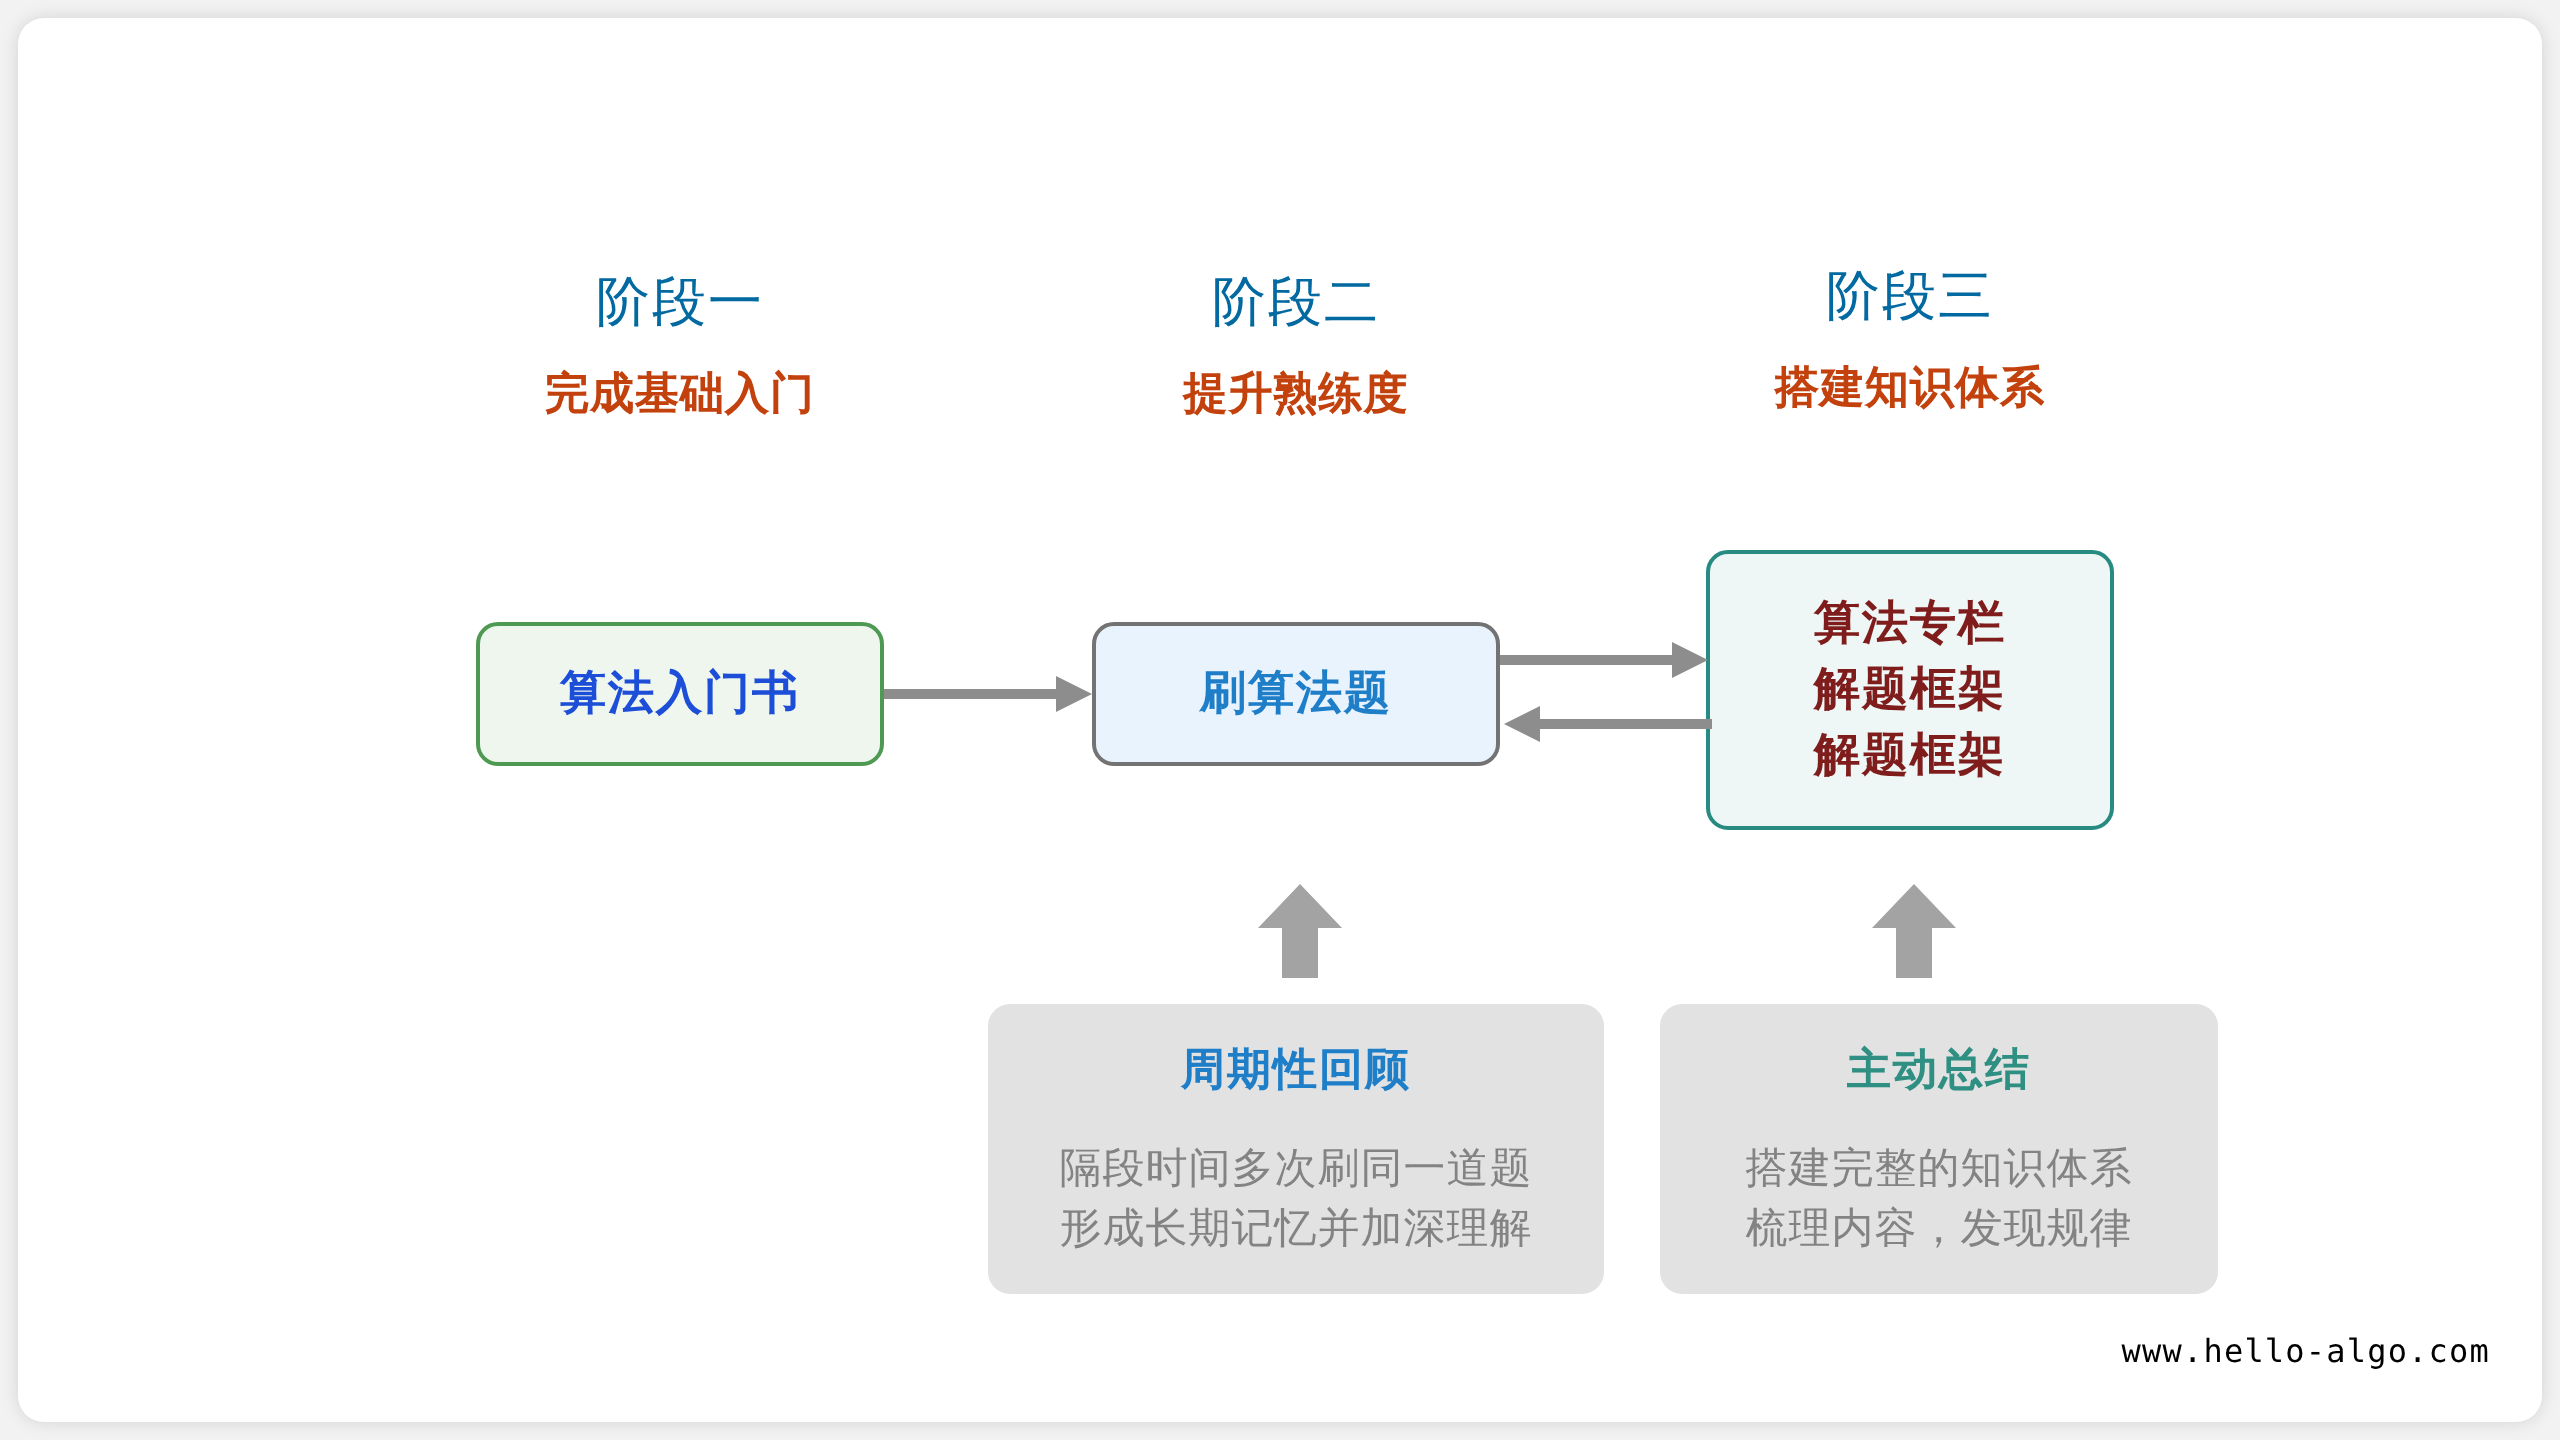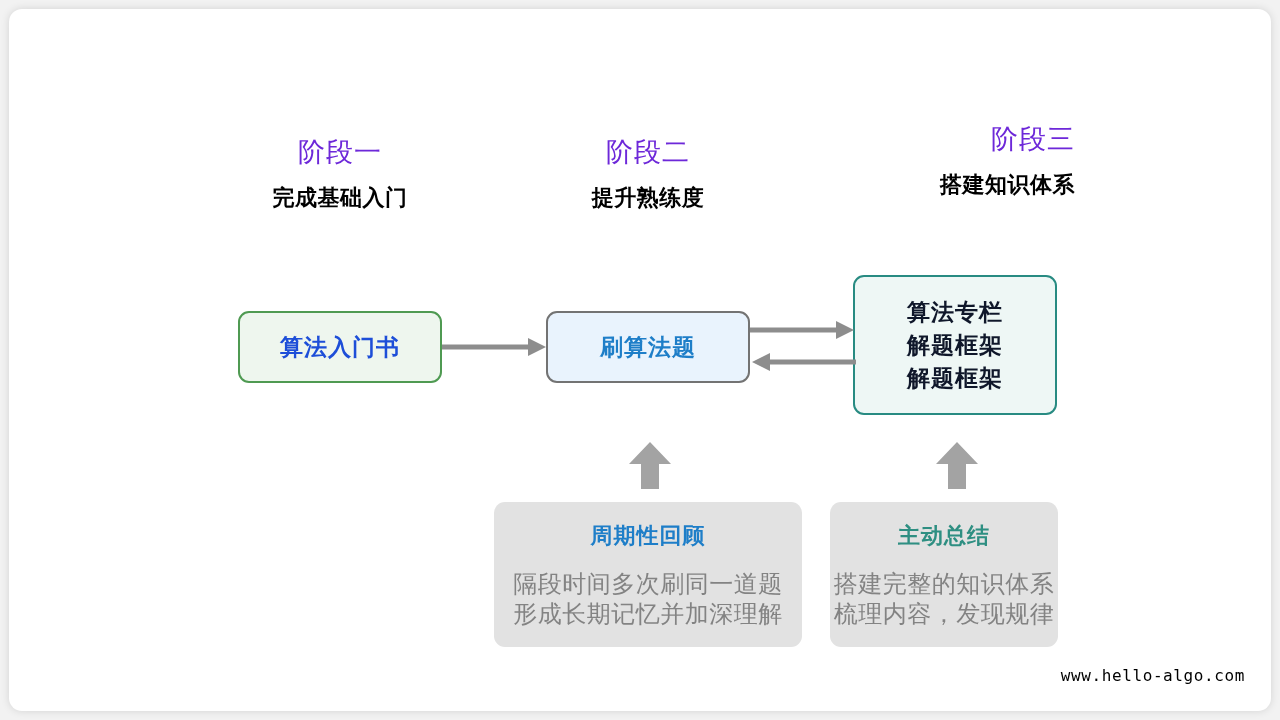--- a/index.html
+++ b/index.html
@@ -27,28 +27,28 @@
 
   
   .stage-col {
     position: absolute;
     text-align: center;
     width: 240px;
   }
   .stage-num {
     font-size: 27px;
     font-weight: 400;
-    color: #6d28d9;
+    color: #0369a1;
     line-height: 34px;
     letter-spacing: 1px;
   }
   .stage-title {
     font-size: 22px;
     font-weight: bold;
-    color: #000000;
+    color: #c2410c;
     line-height: 30px;
     margin-top: 14px;
     letter-spacing: 0.5px;
   }
 
   
   .flow-box {
     position: absolute;
     box-sizing: border-box;
     border-radius: 11px;
@@ -78,21 +78,21 @@
     background: #e9f3fd;
     border: 2px solid #737373;
   }
   #box-practice .line { color: #1e7ec8; }
 
   #box-resources {
     left: 844px; top: 266px; width: 204px; height: 140px;
     background: #eef7f5;
     border: 2px solid #288b82;
   }
-  #box-resources .line { color: #0f172a; }
+  #box-resources .line { color: #7f1d1d; }
 
   
   .method-card {
     position: absolute;
     box-sizing: border-box;
     background: #e2e2e2;
     border-radius: 11px;
     display: flex;
     flex-direction: column;
     align-items: center;
@@ -100,32 +100,32 @@
     text-align: center;
   }
   .method-title {
     font-size: 22px;
     font-weight: bold;
     line-height: 30px;
     letter-spacing: 1px;
     margin-bottom: 18px;
   }
   .method-body {
-    font-size: 24px;
+    font-size: 21px;
     font-weight: 400;
     color: #838383;
     line-height: 30px;
     letter-spacing: 0.5px;
     white-space: nowrap;
   }
 
   #card-review { left: 485px; top: 493px; width: 308px; height: 145px; }
   #card-review .method-title { color: #1e7ec8; }
 
-  #card-summary { left: 821px; top: 493px; width: 228px; height: 145px; }
+  #card-summary { left: 821px; top: 493px; width: 279px; height: 145px; }
   #card-summary .method-title { color: #2e8f82; }
 
   
   .arrow-svg {
     position: absolute;
     overflow: visible;
   }
   .up-arrow {
     position: absolute;
     overflow: visible;
@@ -150,21 +150,21 @@
   <div class="stage-col" style="left:211px; top:126px;">
     <div class="stage-num">阶段一</div>
     <div class="stage-title">完成基础入门</div>
   </div>
 
   <div class="stage-col" style="left:519px; top:126px;">
     <div class="stage-num">阶段二</div>
     <div class="stage-title">提升熟练度</div>
   </div>
 
-  <div class="stage-col" style="left:826px; top:113px;text-align:right;">
+  <div class="stage-col" style="left:826px; top:123px;">
     <div class="stage-num">阶段三</div>
     <div class="stage-title">搭建知识体系</div>
   </div>
 
   <div class="flow-box" id="box-book">
     <div class="line">算法入门书</div>
   </div>
 
   <div class="flow-box" id="box-practice">
     <div class="line">刷算法题</div>

